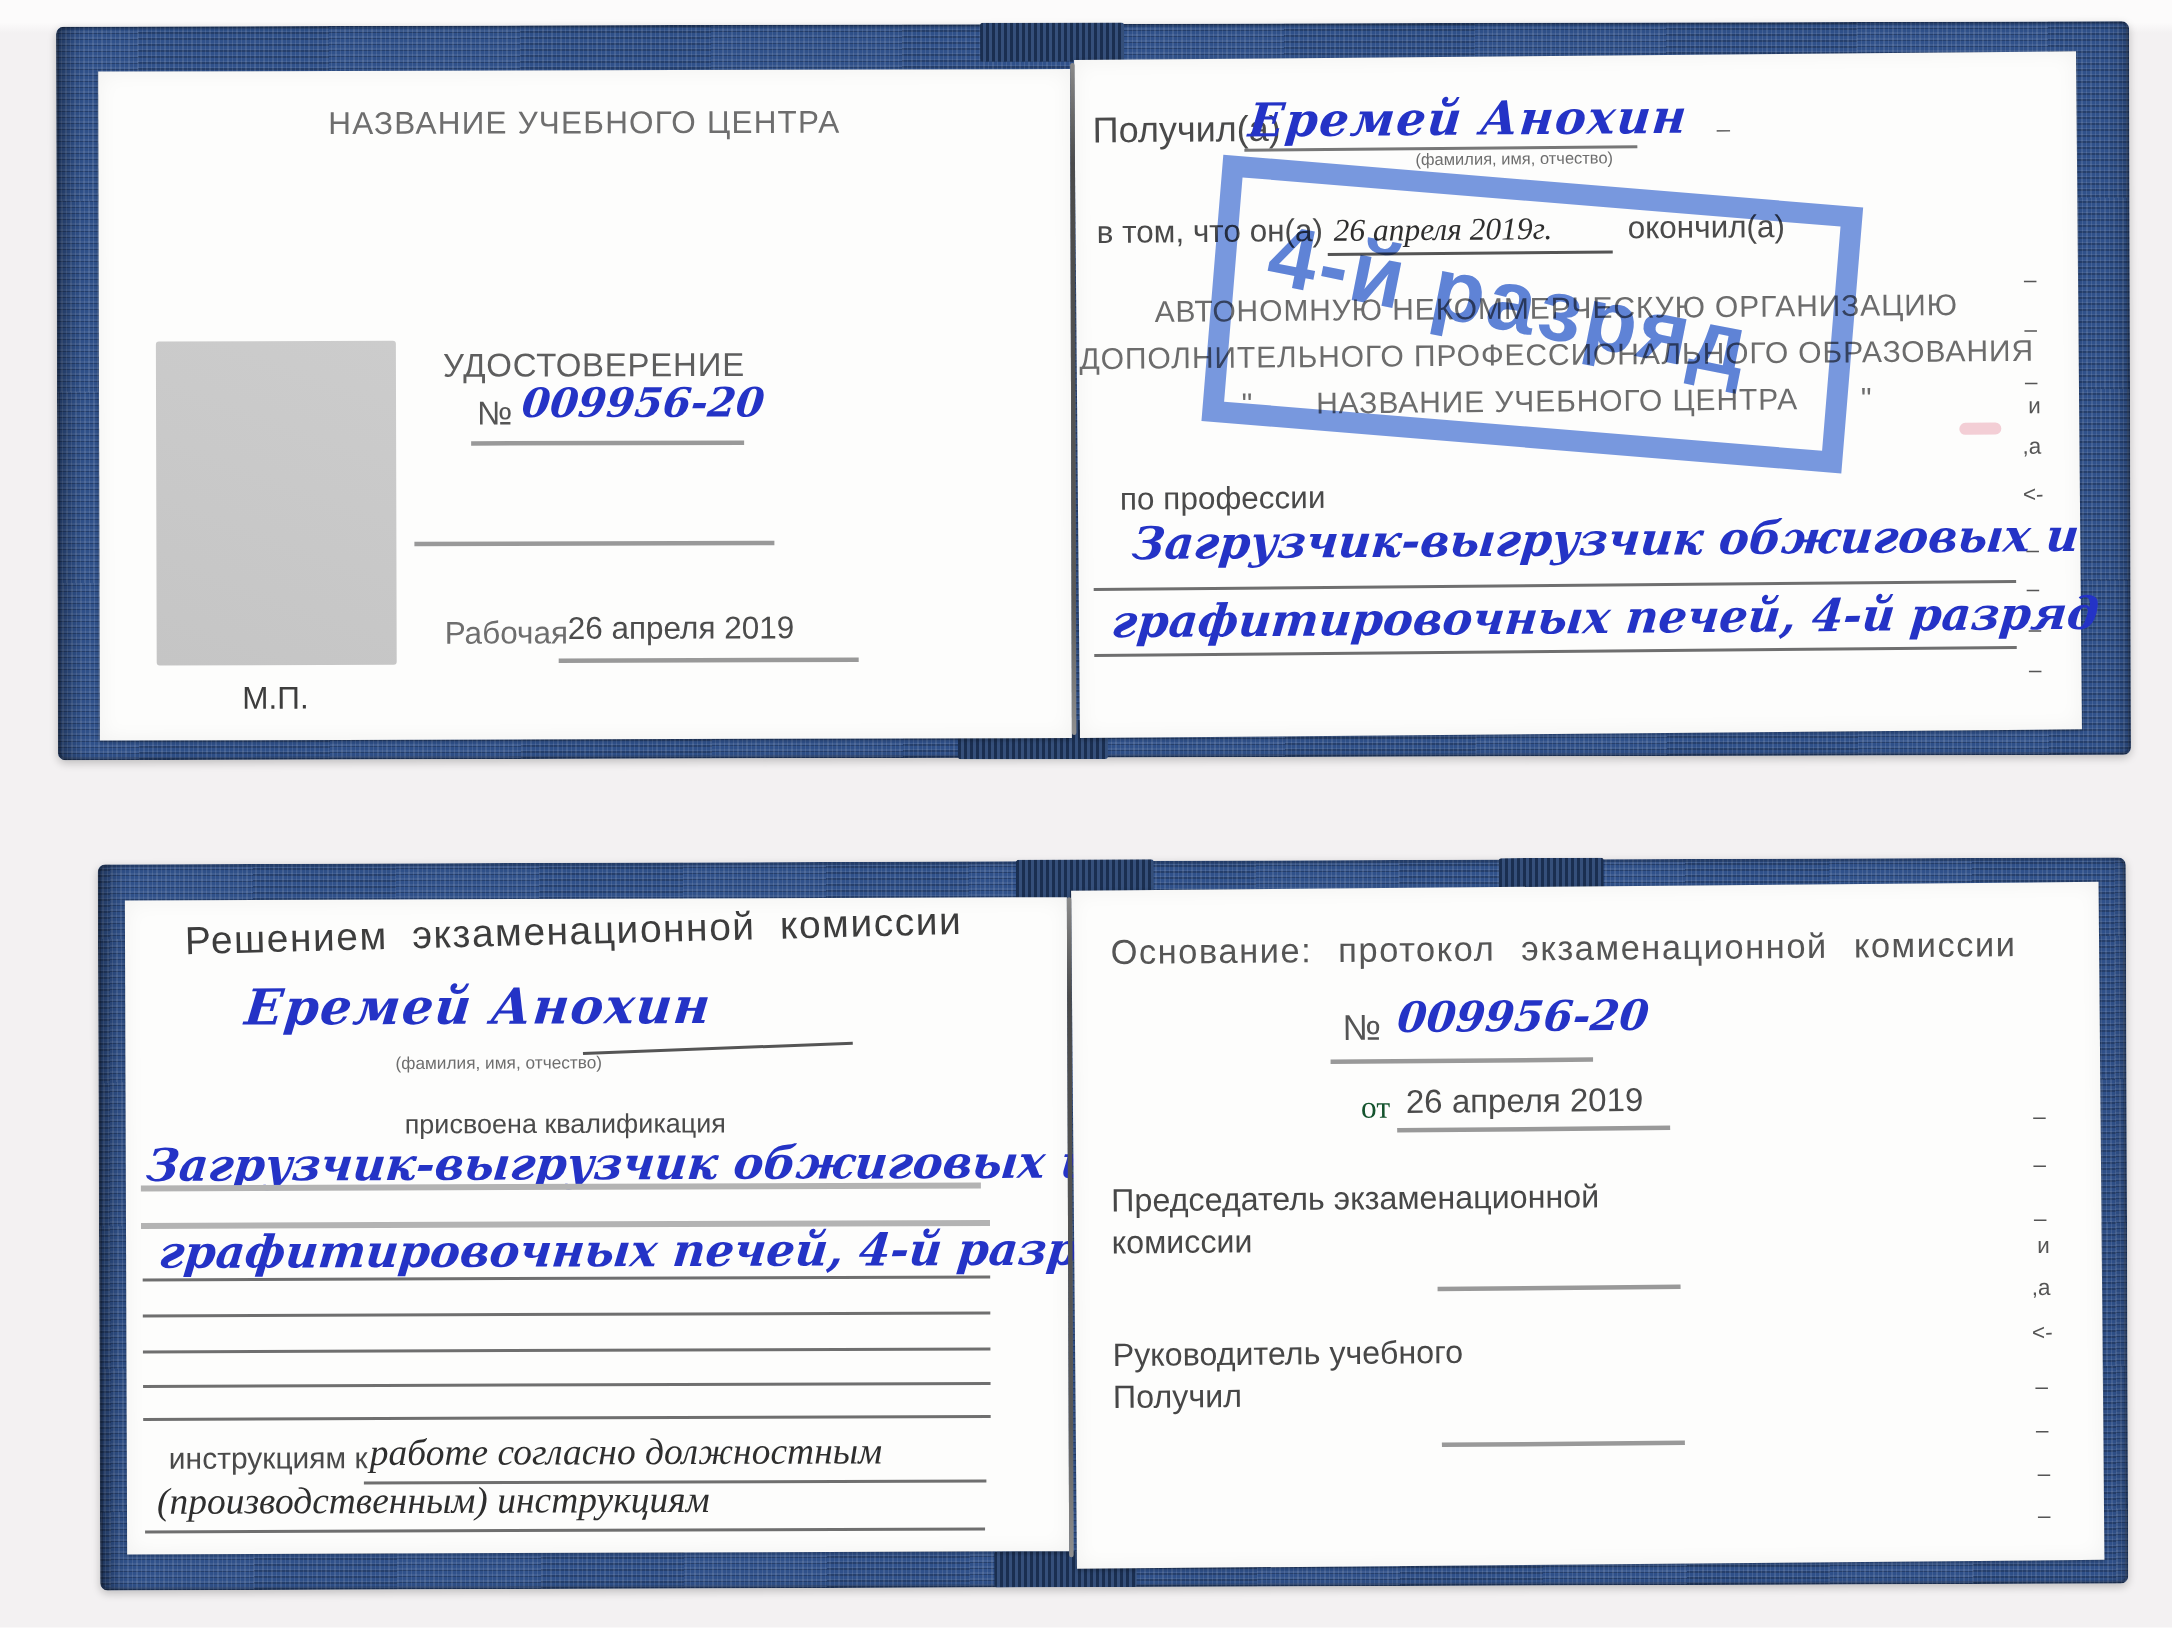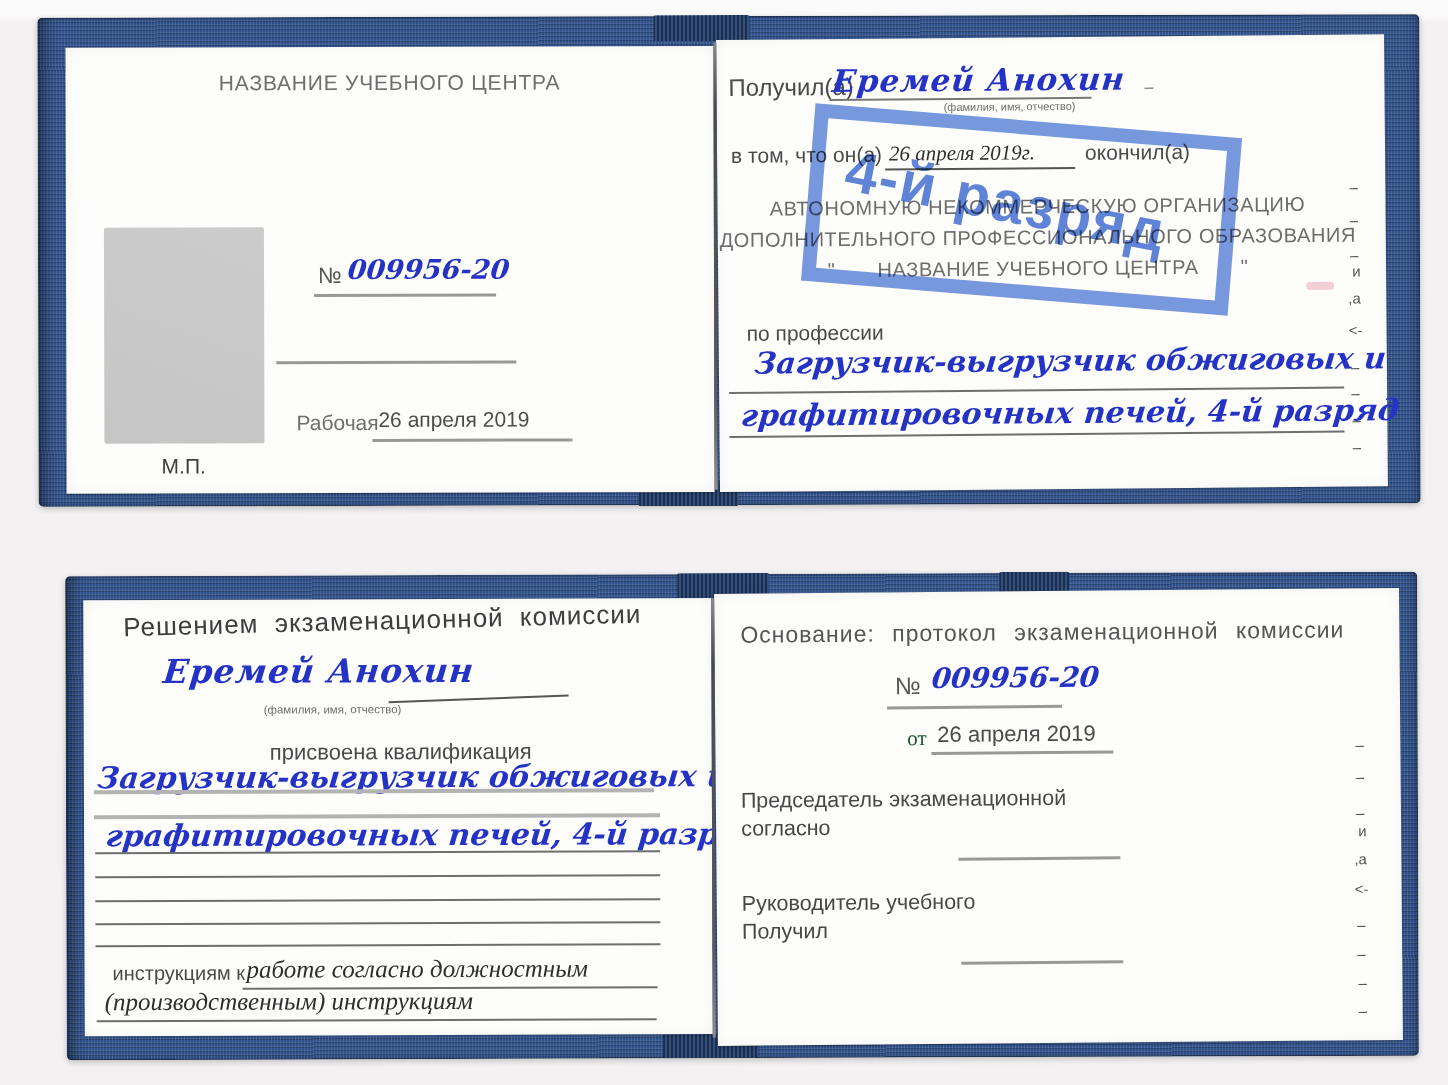--- a/index.html
+++ b/index.html
@@ -64,20 +64,21 @@
 
 <div class="stage">
 
   <div class="cover" style="left:38px;top:16px;width:1382px;height:489px;transform:rotate(-0.15deg);">
     <div class="tab" style="left:616px;top:-1px;width:96px;height:26px;"></div>
     <div class="tab" style="left:600px;top:464px;width:100px;height:26px;"></div>
 
     <div class="page" style="left:28px;top:30px;width:648px;height:446px;">
       <div class="lbl light" style="left:0;top:24px;width:648px;text-align:center;font-size:21px;letter-spacing:.8px;">НАЗВАНИЕ УЧЕБНОГО ЦЕНТРА</div>
       <div class="photo" style="left:38px;top:180px;width:160px;height:216px;"></div>
+      <div class="lbl" style="left:180px;top:184px;width:300px;text-align:center;font-size:22px;letter-spacing:.5px;color:#5e5e5e;">УДОСТОВЕРЕНИЕ</div>
       <div class="lbl" style="left:252px;top:216px;font-size:22px;color:#555;">№</div>
       <div class="script" style="left:282px;top:207px;font-size:27px;">009956-20</div>
       <div class="ln" style="left:248px;top:247px;width:182px;height:3px;"></div>
       <div class="ln" style="left:210px;top:314px;width:240px;height:3px;"></div>
       <div class="lbl light" style="left:230px;top:364px;font-size:21px;">Рабочая</div>
       <div class="lbl" style="left:312px;top:361px;font-size:21px;color:#4c4c4c;">26 апреля 2019</div>
       <div class="ln" style="left:306px;top:392px;width:200px;height:3px;"></div>
       <div class="lbl" style="left:95px;top:407px;font-size:21px;color:#3d3d3d;">М.П.</div>
     </div>
 
@@ -130,21 +131,21 @@
   <div class="cover" style="left:66px;top:574px;width:1352px;height:484px;transform:rotate(-0.2deg);">
     <div class="tab" style="left:612px;top:-1px;width:92px;height:28px;"></div>
     <div class="tab" style="left:934px;top:-1px;width:70px;height:24px;"></div>
     <div class="tab" style="left:596px;top:460px;width:95px;height:24px;"></div>
 
     <div class="page" style="left:18px;top:24px;width:628px;height:436px;">
       <div class="lbl" style="left:40px;top:12px;font-size:26px;letter-spacing:1px;word-spacing:8px;color:#3d3d3d;transform:rotate(-1.3deg);transform-origin:0 50%;">Решением экзаменационной комиссии</div>
       <div class="script" style="left:80px;top:52px;font-size:33px;letter-spacing:1px;">Еремей Анохин</div>
       <div class="ln ln-dark" style="left:305px;top:99px;width:180px;transform:rotate(-2deg);"></div>
       <div class="lbl light" style="left:180px;top:104px;font-size:11.5px;">(фамилия, имя, отчество)</div>
-      <div class="lbl" style="left:186px;top:140px;font-size:22px;">присвоена квалификация</div>
+      <div class="lbl" style="left:186px;top:140px;font-size:18px;">присвоена квалификация</div>
 
       <div class="script" style="left:14px;top:160px;font-size:30px;">Загрузчик-выгрузчик обжиговых и</div>
       <div class="ln ln-light" style="left:10px;top:190px;width:560px;"></div>
       <div class="ln ln-light" style="left:10px;top:215px;width:566px;"></div>
       <div class="script" style="left:22px;top:218px;font-size:30px;">графитировочных печей, 4-й разряд</div>
       <div class="rule" style="left:11px;top:252px;width:565px;"></div>
       <div class="rule" style="left:11px;top:276px;width:565px;"></div>
       <div class="rule" style="left:11px;top:300px;width:565px;"></div>
       <div class="rule" style="left:11px;top:323px;width:565px;"></div>
       <div class="rule" style="left:11px;top:345px;width:565px;"></div>
@@ -161,21 +162,21 @@
     <div class="page" style="left:650px;top:18px;width:685px;height:452px;transform:rotate(-0.3deg);">
       <div class="lbl" style="left:26px;top:28px;font-size:23px;letter-spacing:1px;word-spacing:10px;color:#555;">Основание: протокол экзаменационной комиссии</div>
       <div class="lbl" style="left:180px;top:80px;font-size:24px;color:#555;">№</div>
       <div class="script" style="left:217px;top:70px;font-size:28px;">009956-20</div>
       <div class="ln" style="left:172px;top:114px;width:175px;height:3px;"></div>
       <div class="lbl" style="left:192px;top:134px;font-size:21px;color:#14532d;font-family:Liberation Serif, serif;">от</div>
       <div class="lbl" style="left:222px;top:130px;font-size:22px;color:#4a4a4a;">26 апреля 2019</div>
       <div class="ln" style="left:216px;top:160px;width:182px;height:3px;"></div>
 
       <div class="lbl" style="left:25px;top:195px;font-size:21.5px;color:#474747;">Председатель экзаменационной</div>
-      <div class="lbl" style="left:25px;top:223px;font-size:21.5px;color:#474747;">согласно</div>
+      <div class="lbl" style="left:25px;top:223px;font-size:21.5px;color:#474747;">комиссии</div>
       <div class="ln" style="left:242px;top:266px;width:162px;height:3px;"></div>
 
       <div class="lbl" style="left:25px;top:298px;font-size:21.5px;color:#474747;">Руководитель учебного</div>
       <div class="lbl" style="left:25px;top:326px;font-size:21.5px;color:#474747;">Получил</div>
       <div class="ln" style="left:244px;top:370px;width:162px;height:3px;"></div>
 
       <span class="edge" style="left:640px;top:148px;">–</span>
       <span class="edge" style="left:640px;top:180px;">–</span>
       <span class="edge" style="left:640px;top:216px;">–</span>
       <span class="edge" style="left:642px;top:234px;">и</span>

